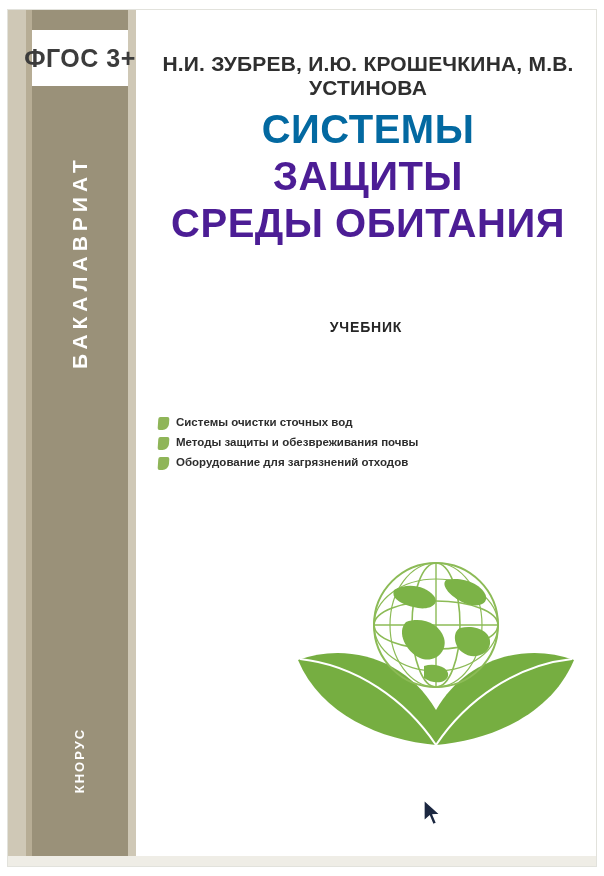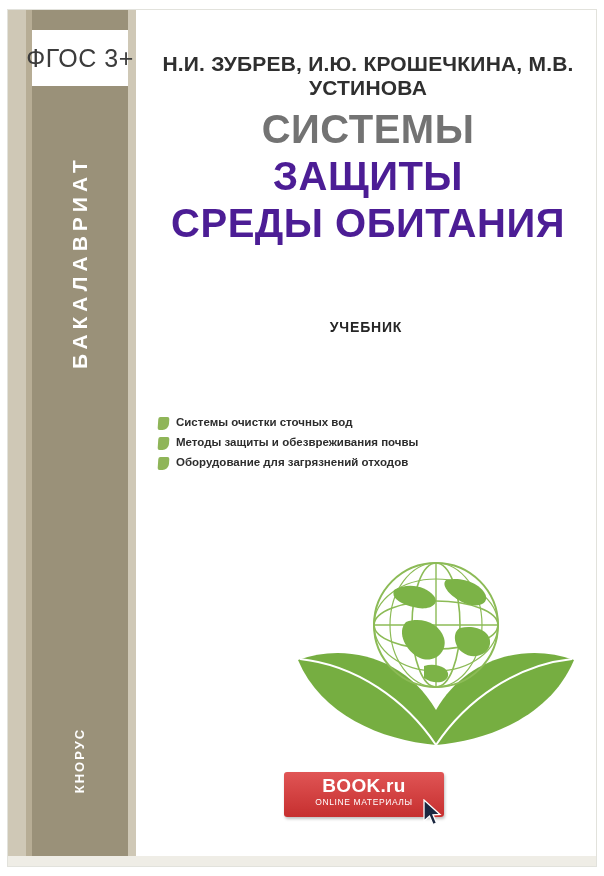--- a/index.html
+++ b/index.html
@@ -72,21 +72,21 @@
     height: 56px;
     background: #ffffff;
     color: #3c3c3c;
     display: flex;
     align-items: center;
     justify-content: center;
     letter-spacing: 0.5px;
   }
   .fgos-text {
     font-size: 25px;
-    font-weight: normal;
+    font-weight: bold;
     font-family: "Liberation Sans", sans-serif;
     white-space: nowrap;
   }
   
   .spine-title {
     position: absolute;
     left: 24px;
     top: 90px;
     width: 96px;
     height: 340px;
@@ -148,21 +148,21 @@
     top: 96px;
     right: 10px;
     text-align: center;
   }
   .title-line {
     font-size: 40px;
     font-weight: bold;
     line-height: 1.18;
     letter-spacing: 0.5px;
   }
-  .title-dark { color: #737373; }
+  .title-dark { color: #0369a1; }
   .title-green { color: #4c1d95; }
   .subtitle {
     position: absolute;
     left: 0;
     top: 309px;
     width: 100%;
     text-align: center;
     font-size: 14px;
     font-weight: bold;
     color: #262626;
@@ -312,24 +312,20 @@
           <line x1="88" y1="75" x2="212" y2="75" stroke="#8cbb56" stroke-width="1.4"></line>
 
           <path d="M108 40 C 122 32, 140 36, 148 46 C 154 54, 144 60, 132 58 C 120 56, 104 50, 108 40 Z" fill="#7cb347"></path>
           <path d="M160 30 C 176 26, 196 34, 200 46 C 202 56, 188 58, 176 52 C 166 47, 154 36, 160 30 Z" fill="#7cb347"></path>
           <path d="M120 72 C 136 66, 154 74, 158 88 C 162 102, 148 114, 134 108 C 120 102, 110 82, 120 72 Z" fill="#7cb347"></path>
           <path d="M174 78 C 190 74, 206 82, 204 94 C 202 106, 186 110, 176 102 C 168 96, 166 82, 174 78 Z" fill="#7cb347"></path>
           <path d="M138 116 C 150 112, 164 118, 162 126 C 160 134, 146 134, 138 128 Z" fill="#7cb347"></path>
         </svg>
       </div>
 
-      <div class="bookru">
-        <div class="bookru-title">BOOK.ru</div>
-        <div class="bookru-sub">ONLINE МАТЕРИАЛЫ</div>
-      </div>
 
       <div class="cursor">
         <svg viewBox="0 0 20 28" width="20" height="28">
           <path d="M2 1 L2 22 L7.5 17 L11 25.5 L14.5 24 L11 15.8 L18 15.5 Z" fill="#1b2740" stroke="#ffffff" stroke-width="1.3"></path>
         </svg>
       </div>
 
     </div>
 
     <div class="bottom-edge"></div>

